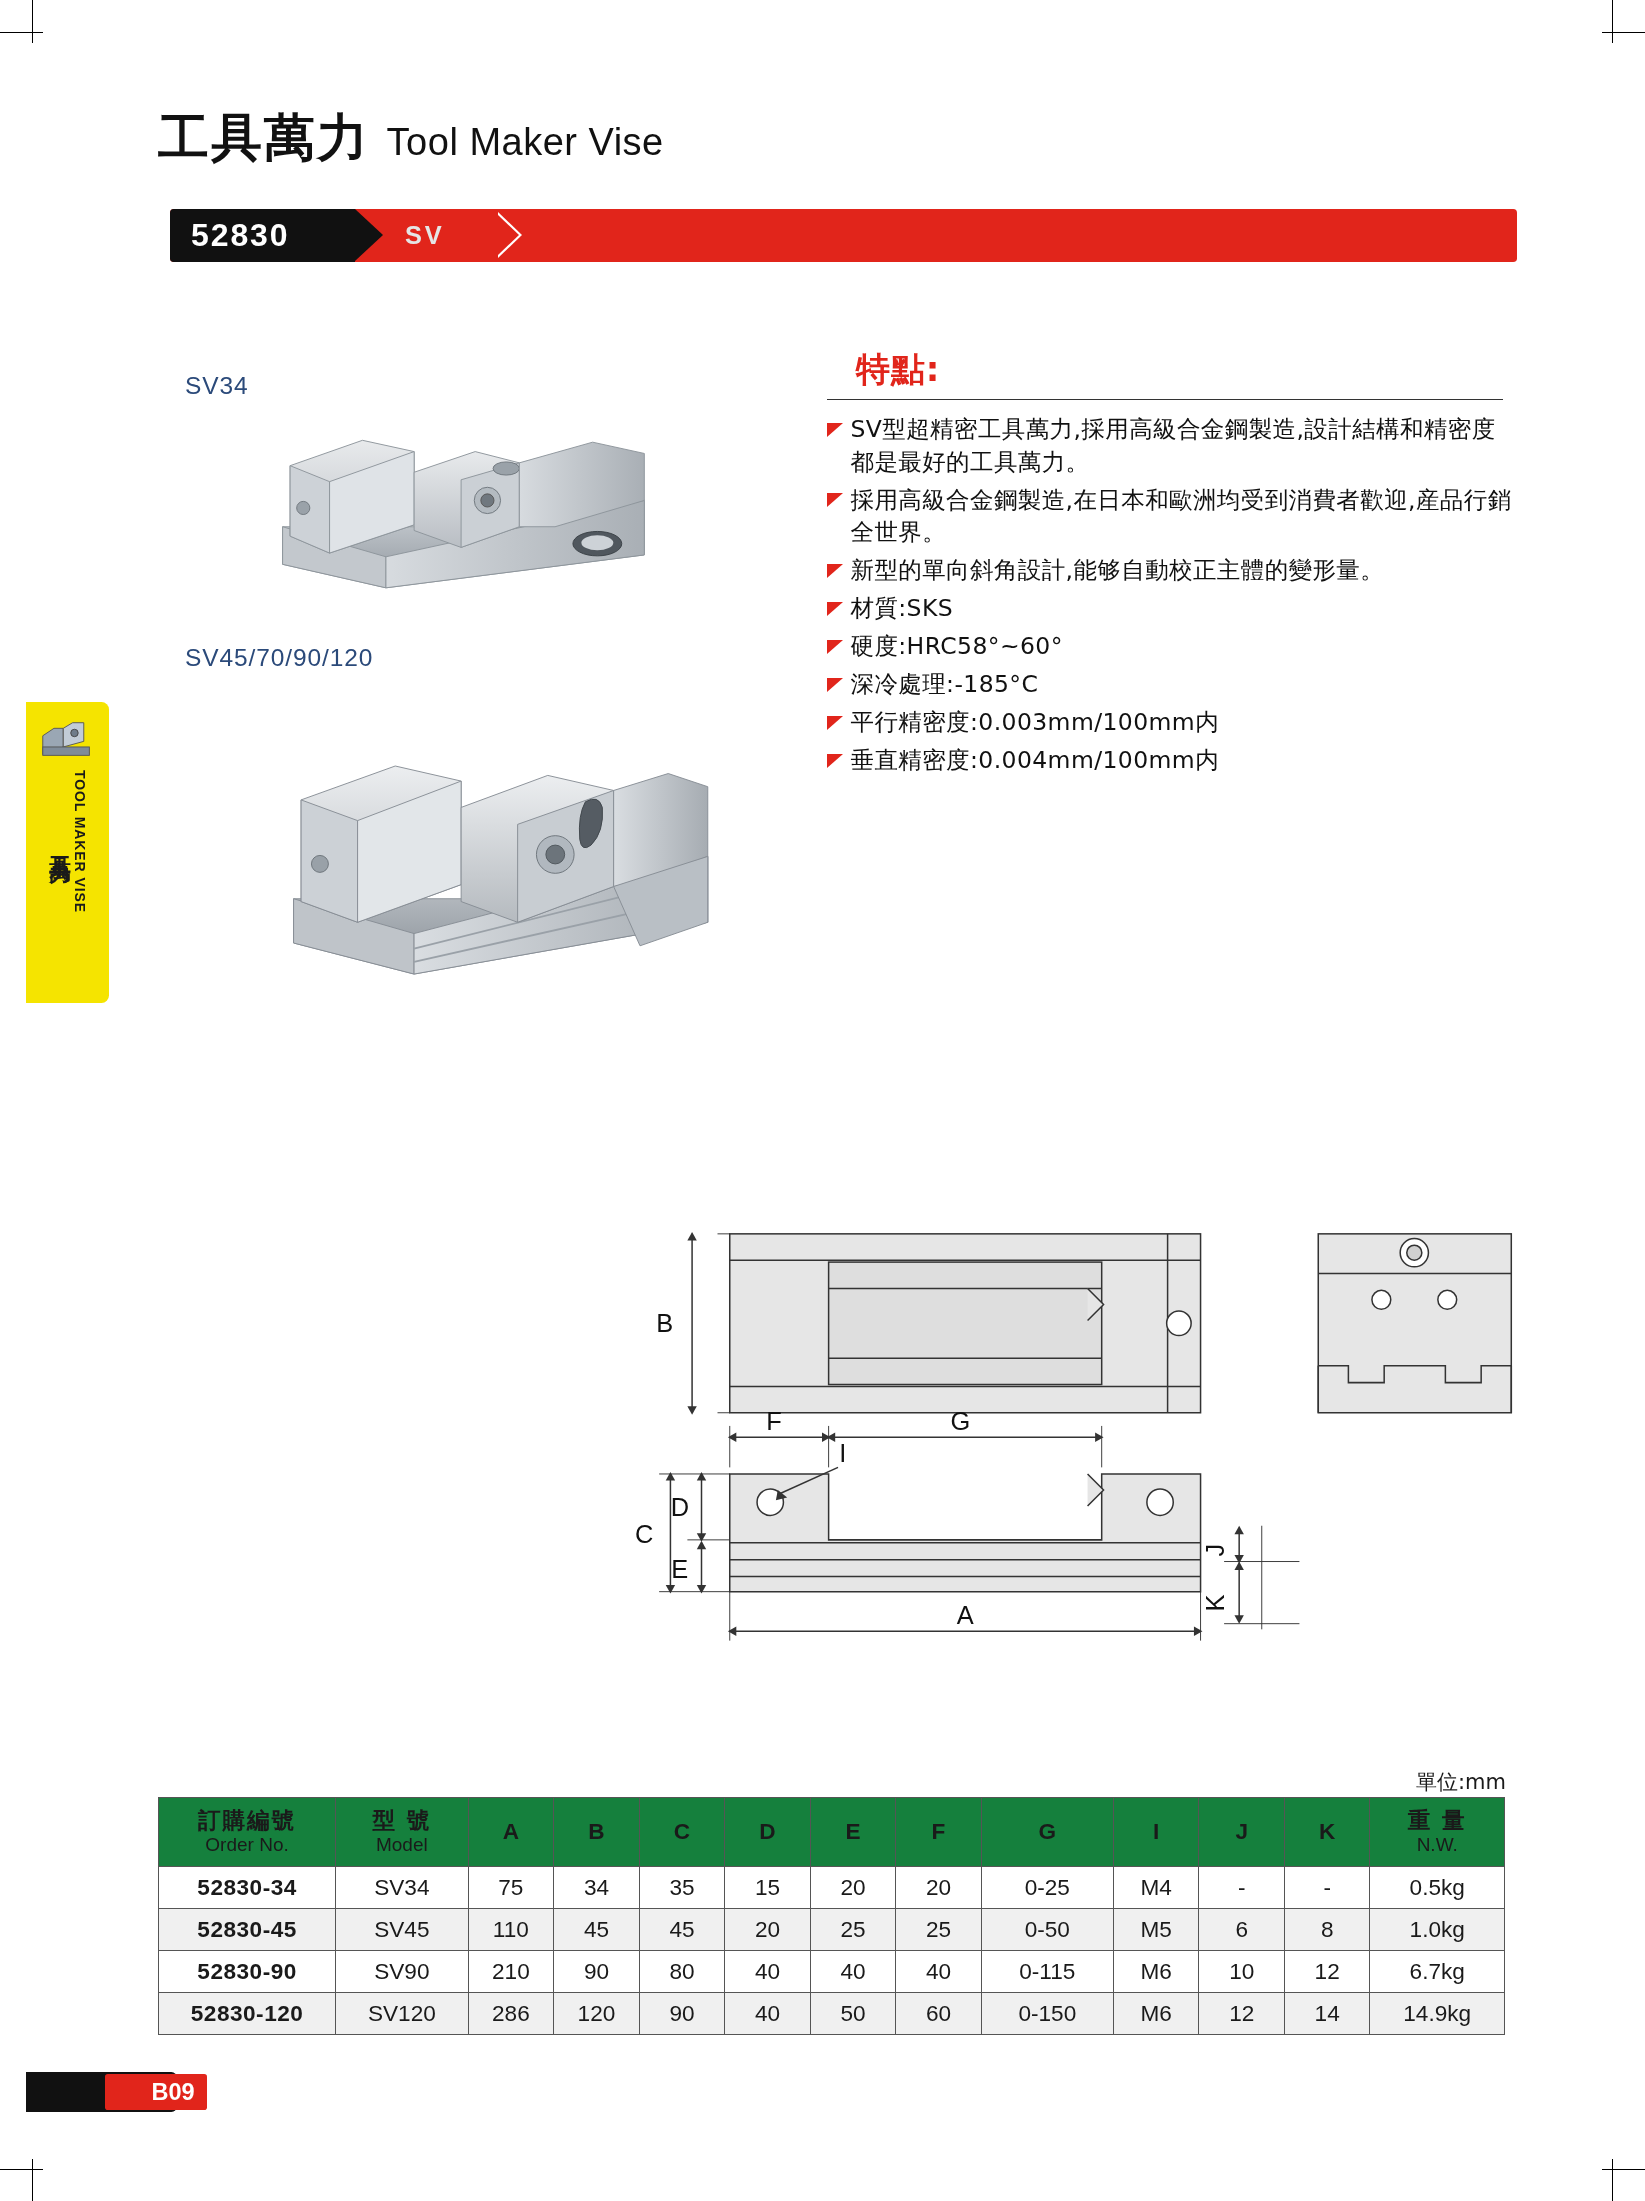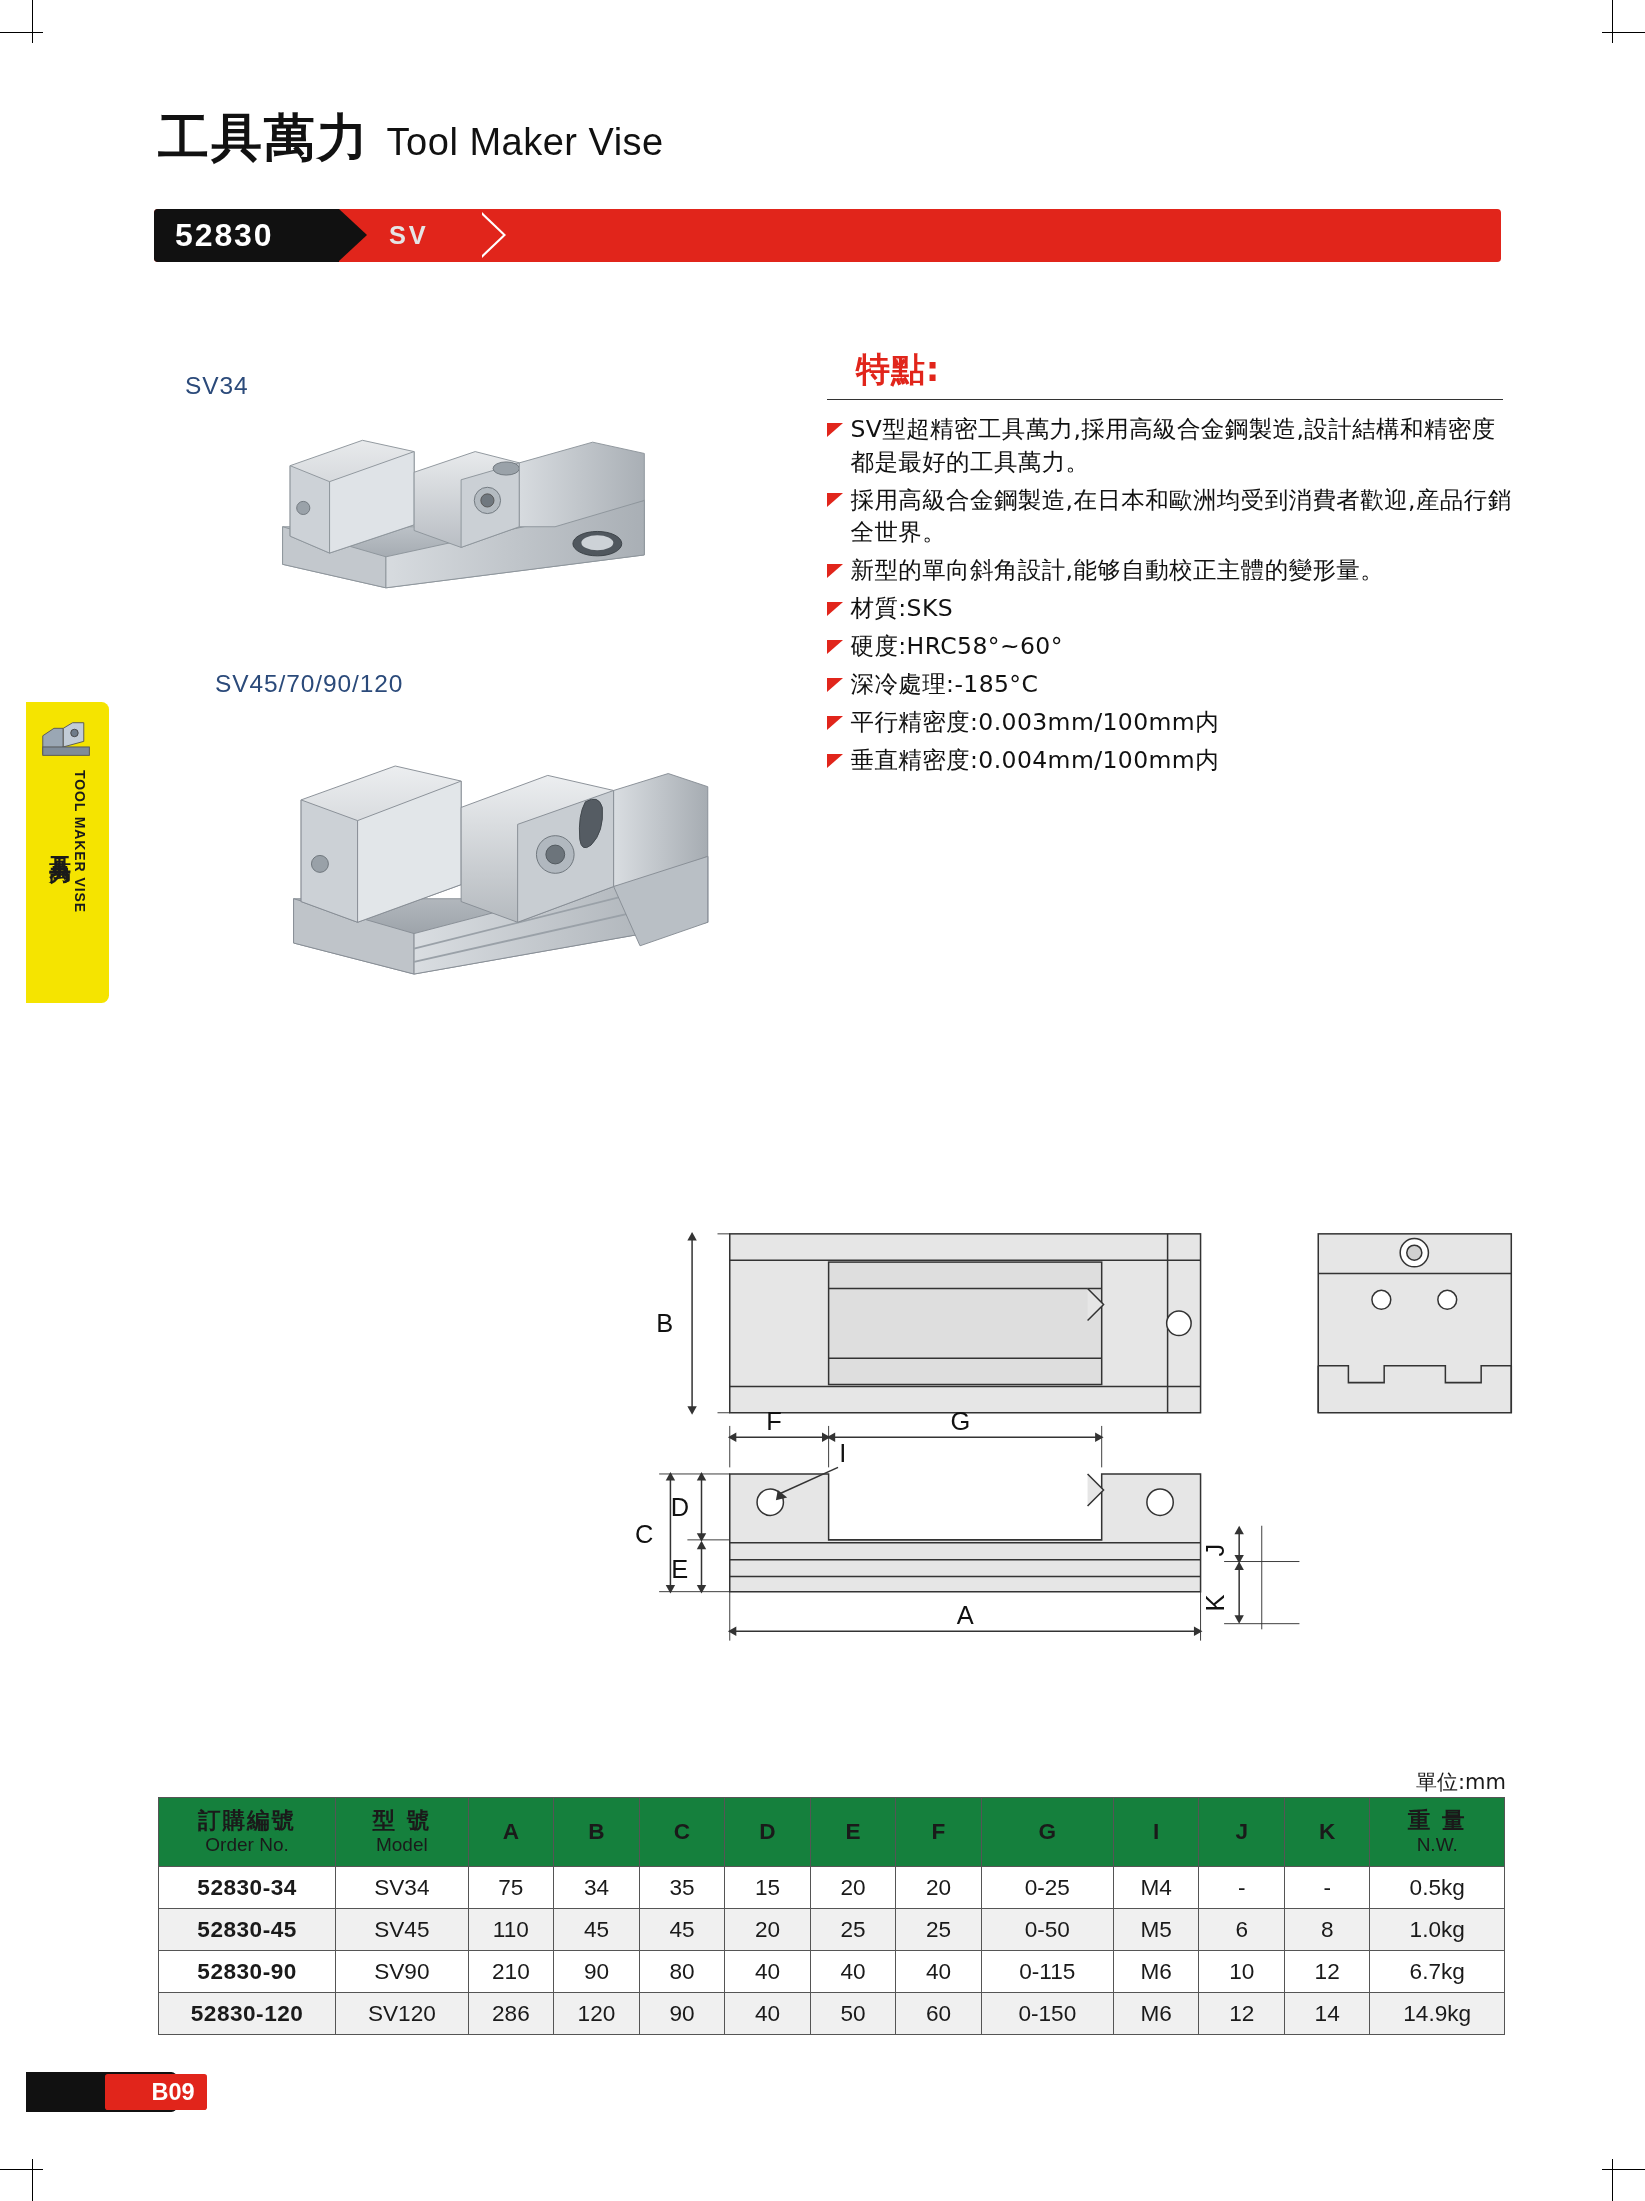--- a/index.html
+++ b/index.html
@@ -43,21 +43,21 @@
     font-size: 38px;
     font-weight: 500;
     color: #111;
     margin-left: 17px;
     letter-spacing: 0.5px;
   }
 
   
   #banner {
     position: absolute;
-    left: 154px;
+    left: 170px;
     top: 209px;
     width: 1347px;
     height: 53px;
     background: #e1251b;
     border-radius: 3.8px;
     overflow: hidden;
   }
   #banner-code {
     position: absolute;
     left: 0;
@@ -187,21 +187,21 @@
   }
 
   
   .prod-label {
     position: absolute;
     font-size: 24.5px;
     color: #2b4a7a;
     letter-spacing: 0.9px;
   }
   #label-sv34 { left: 185px; top: 372px; }
-  #label-sv-rest { left: 185px; top: 670px; margin-left: 30px; }
+  #label-sv-rest { left: 185px; top: 644px; }
 
   .vise-img { position: absolute; }
 
   
   #features { position: absolute; left: 827px; top: 347px; width: 687px; }
   #features-title {
     font-size: 34px;
     font-weight: bold;
     font-family: "DejaVu Sans", sans-serif;
     letter-spacing: 0.9px;

